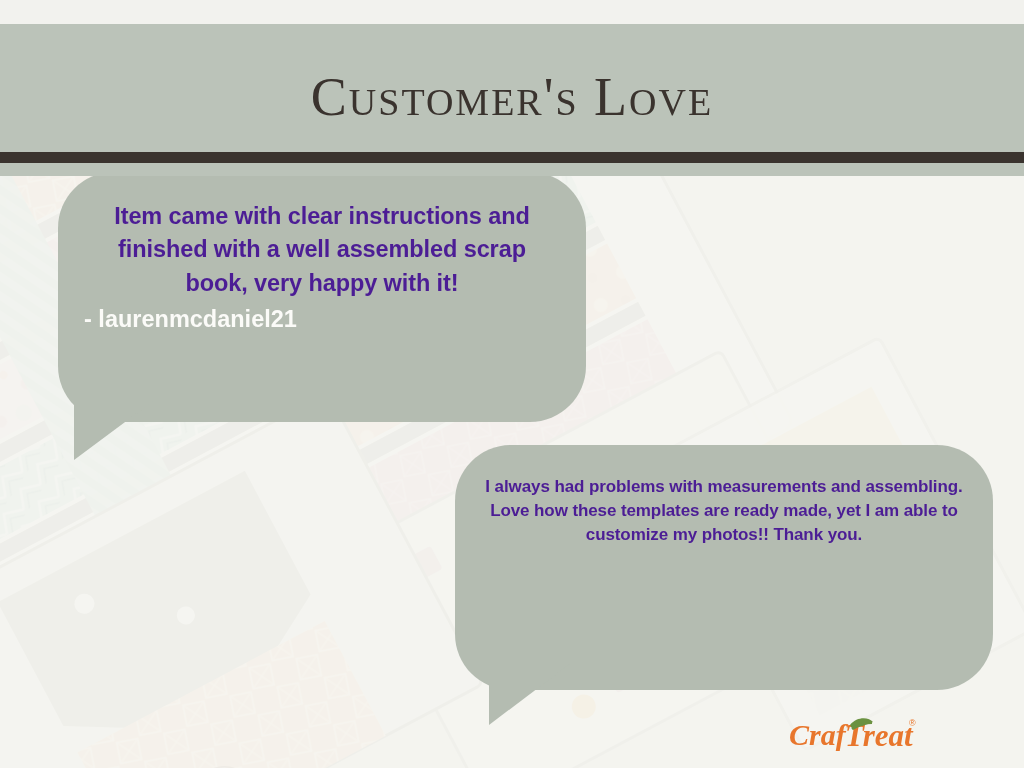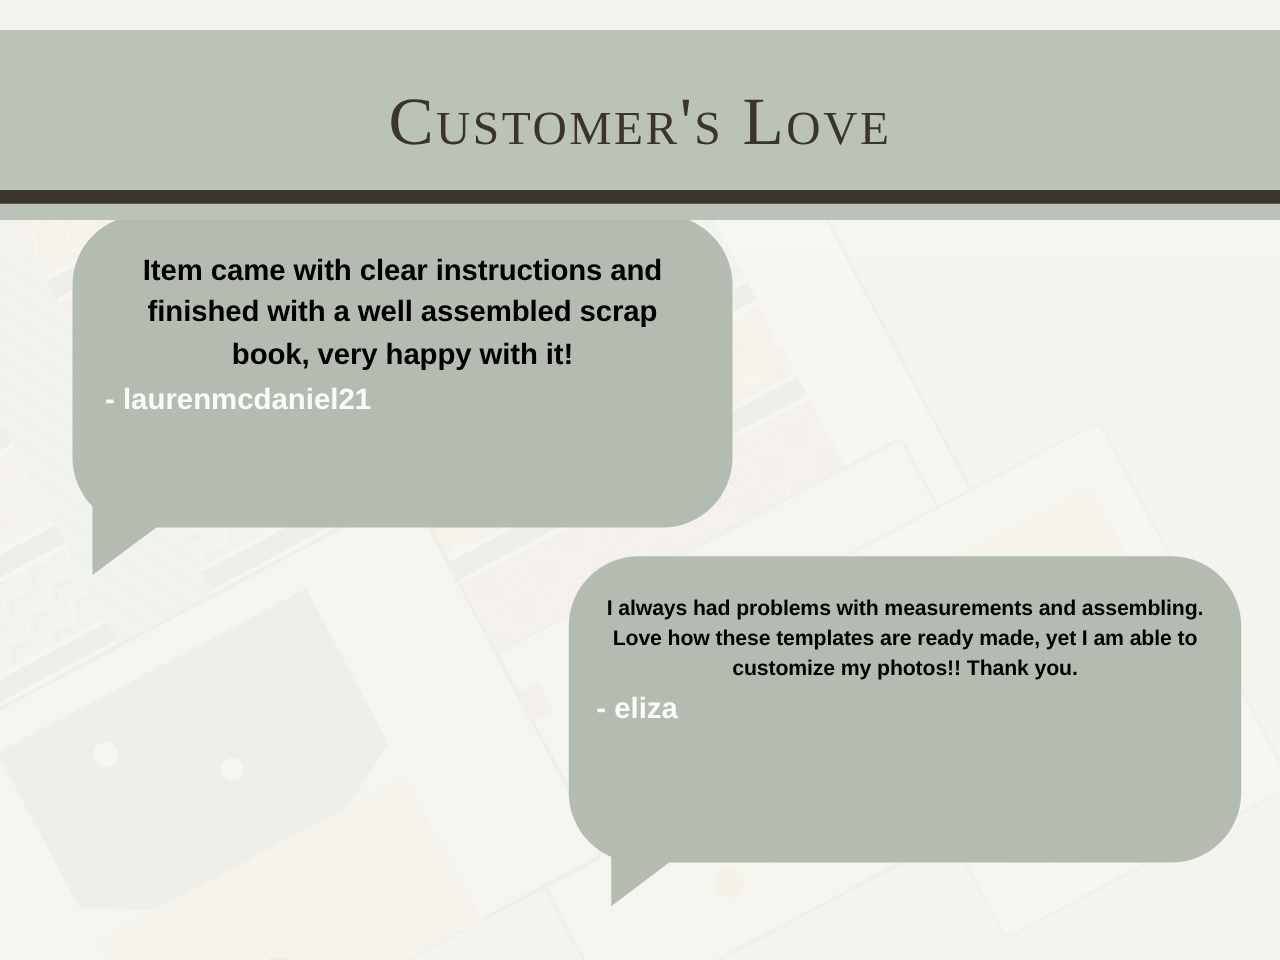--- a/index.html
+++ b/index.html
@@ -122,21 +122,21 @@
     width: 0;
     height: 0;
     border-style: solid;
     border-width: 0 0 62px 82px;
     border-color: transparent transparent transparent #b4bcb1;
   }
 
   .quote-text {
     margin: 0;
     text-align: center;
-    color: #000000;
+    color: #4c1d95;
     font-family: "Liberation Sans", sans-serif;
     font-weight: bold;
     font-size: 23.5px;
     line-height: 1.42;
     letter-spacing: -0.1px;
   }
   .bubble-2 .quote-text {
     font-size: 17px;
   }
   .author-text {
@@ -296,18 +296,29 @@
   <div class="header-rule"></div>
 
   <div class="bubble bubble-1">
     <p class="quote-text">Item came with clear instructions and finished with a well assembled scrap book, very happy with it!</p>
     <p class="author-text">- laurenmcdaniel21</p>
     <div class="tail"></div>
   </div>
 
   <div class="bubble bubble-2">
     <p class="quote-text">I always had problems with measurements and assembling. Love how these templates are ready made, yet I am able to customize my photos!! Thank you.</p>
-    <p class="author-text">- eliza</p>
     <div class="tail"></div>
   </div>
 
+  <div class="logo">
+    <svg width="135" height="48" viewBox="0 0 135 48">
+      <g>
+        <text x="0" y="33" font-family="'Liberation Serif','DejaVu Serif',serif" font-size="30" font-style="italic" font-weight="bold" fill="#e8762c">Craf</text>
+        <text x="56" y="34" font-family="'Liberation Serif','DejaVu Serif',serif" font-size="31" font-style="italic" font-weight="bold" fill="#e8762c">Treat</text>
+
+        <path d="M61 13 C68 4, 80 5, 84 10 C78 13, 70 14, 64 18 Z" fill="#6b9241"></path>
+        <path d="M63 17 C70 12, 78 11, 83 11" stroke="#6b9241" stroke-width="2" fill="none"></path>
+        <text x="120" y="14" font-family="'Liberation Sans',sans-serif" font-size="9" fill="#e8762c">®</text>
+      </g>
+    </svg>
+  </div>
 
 </div>
 
 </body></html>

